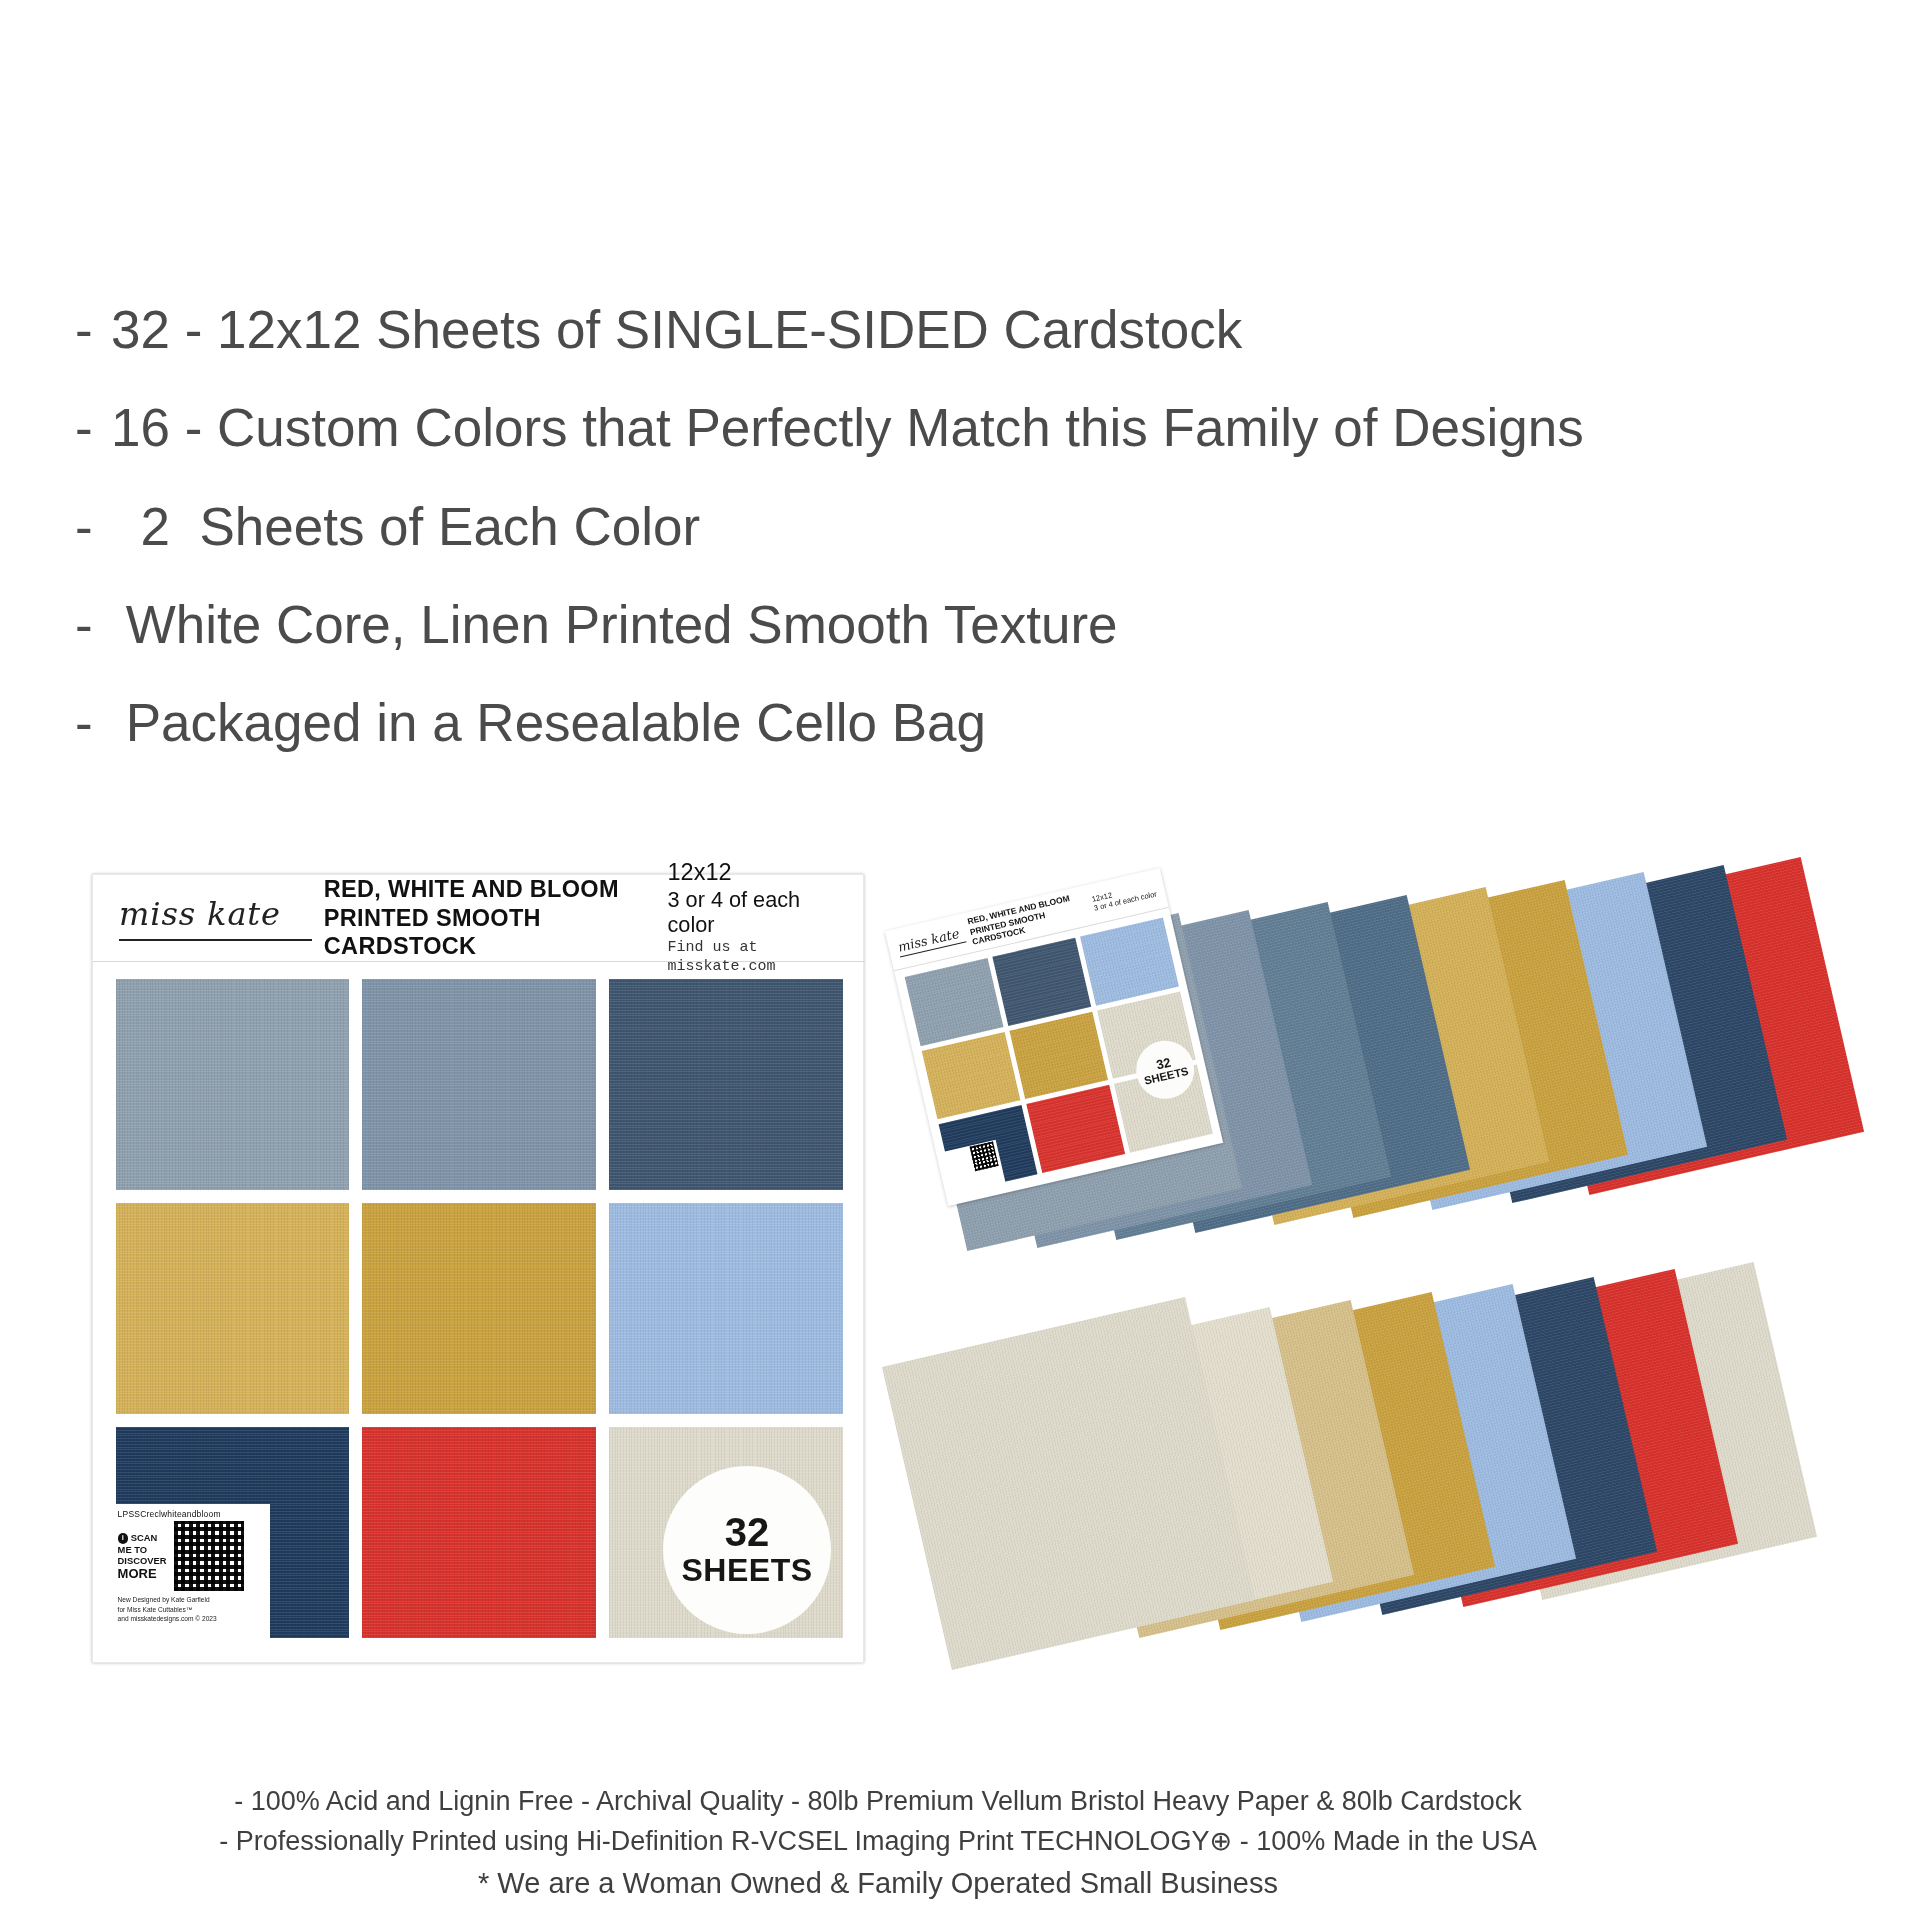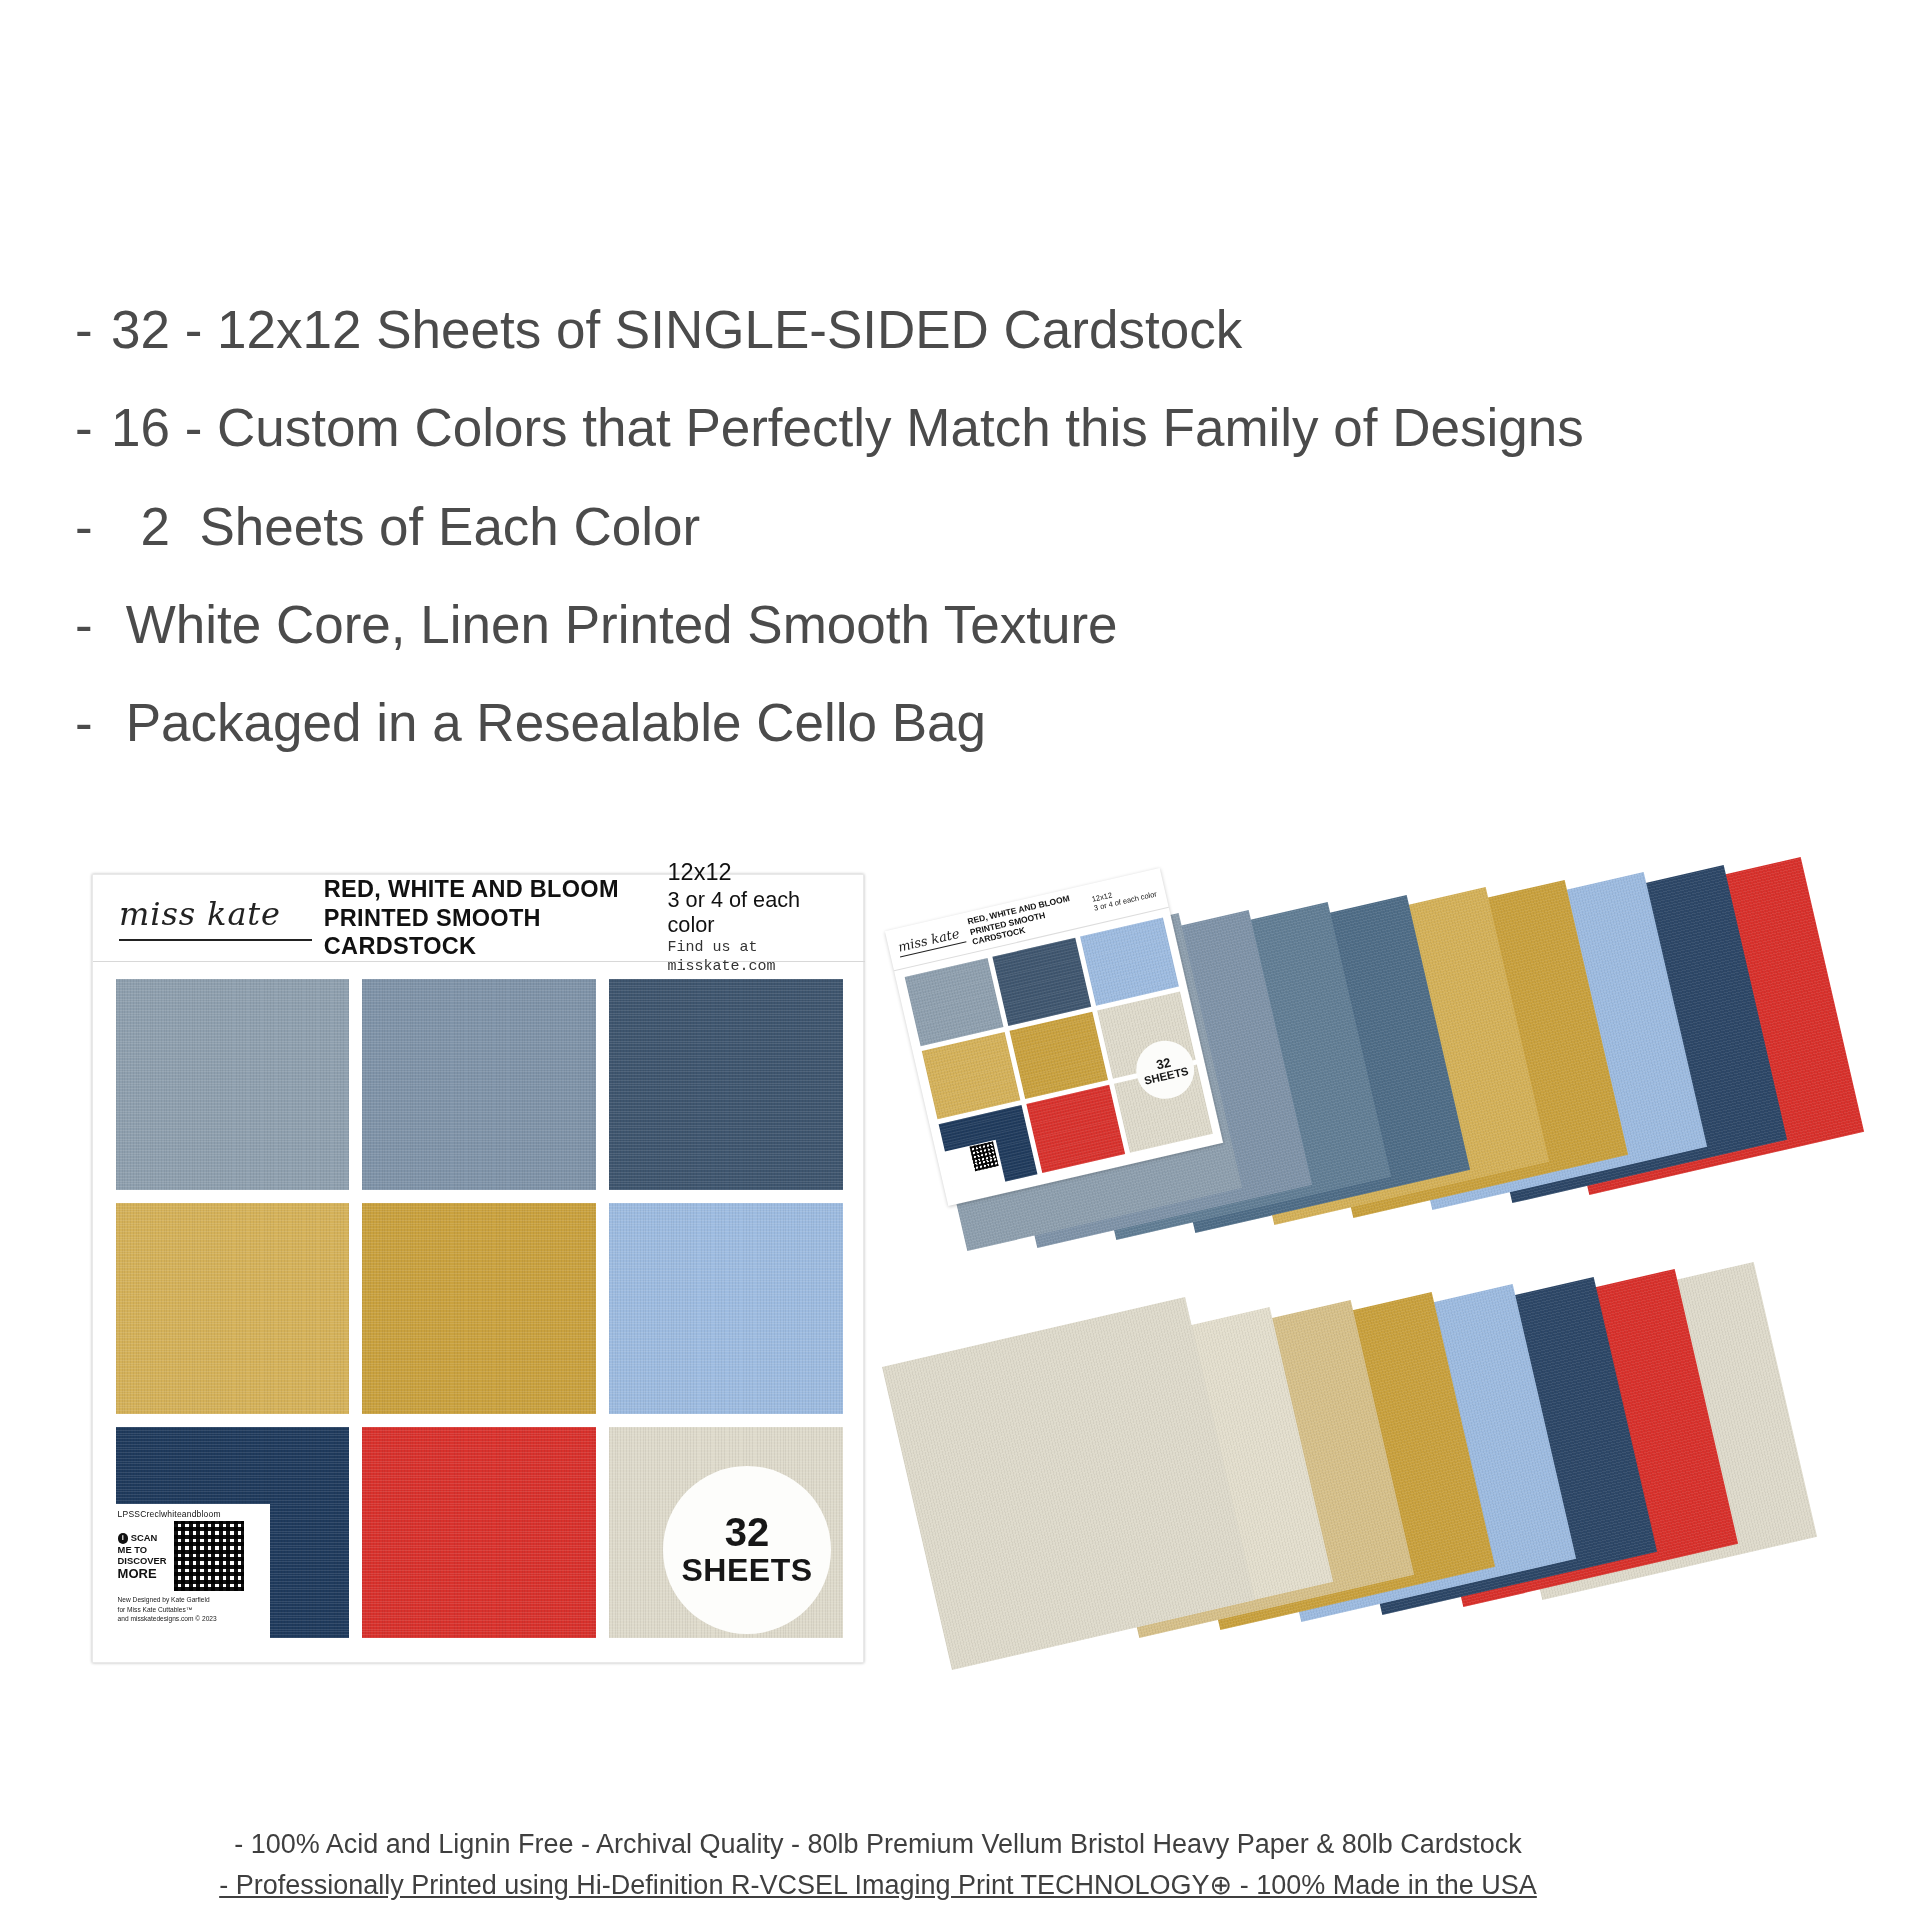--- a/index.html
+++ b/index.html
@@ -232,21 +232,21 @@
   }
 
   
   .footer {
     position: absolute;
     left: 0; bottom: 22.6px; width: 1756px;
     text-align: center;
     color: #3f3f3f;
   }
   .footer .l1 { font-size: 27px; line-height: 1.5; }
-  .footer .l2 { font-size: 27px; line-height: 1.5; text-decoration: underline; }
+  .footer .l2 { font-size: 27px; line-height: 1.5; }
   .footer .l3 { font-size: 29px; line-height: 1.5; }
 </style>
 </head>
 <body>
 
 <div class="page">
 
 
   <div class="bullets">
     <div class="bullet">
@@ -378,16 +378,17 @@
     <div class="sheet" style="left:281px; top:435px; background:#c9a13e; transform:rotate(-13deg); z-index:15;"></div>
     <div class="sheet" style="left:200px; top:443px; background:#d6c08a; transform:rotate(-13deg); z-index:16;"></div>
     <div class="sheet" style="left:119px; top:450px; background:#e3decd; transform:rotate(-13deg); z-index:17;"></div>
     <div class="sheet" style="left:9.4px; top:443px; width:311px; height:311px; background:#dedacb; transform:rotate(-13deg); z-index:18;"></div>
   </div>
 
 
   <div class="footer">
     <div class="l1">- 100% Acid and Lignin Free - Archival Quality - 80lb Premium Vellum Bristol Heavy Paper &amp; 80lb Cardstock</div>
     <div class="l2">- Professionally Printed using Hi-Definition R-VCSEL Imaging Print TECHNOLOGY⊕ - 100% Made in the USA</div>
+    <div class="l3">* We are a Woman Owned &amp; Family Operated Small Business</div>
   </div>
 
 </div>
 
 
 </body></html>

